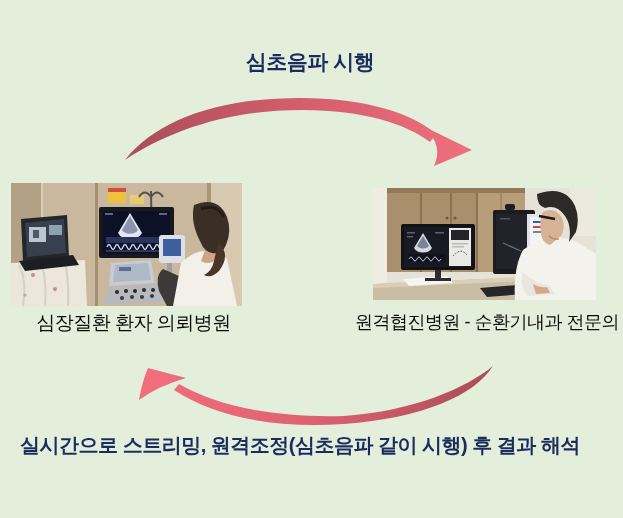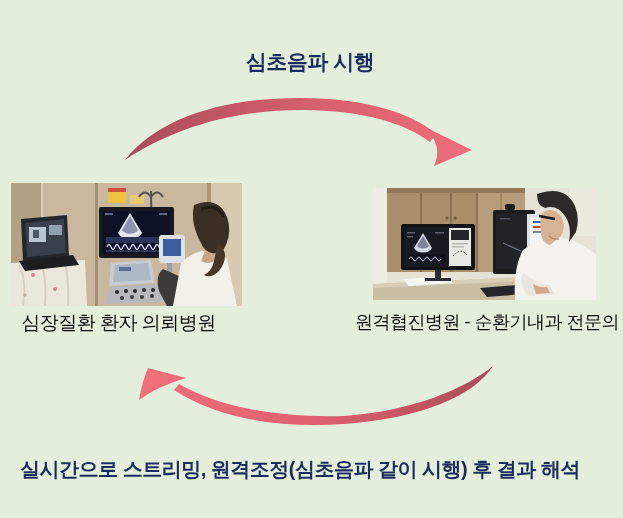--- a/index.html
+++ b/index.html
@@ -25,31 +25,31 @@
     color: #1c2b5e;
     font-weight: 700;
     text-align: center;
     letter-spacing: -0.5px;
   }
   .title {
     top: 48px; left: 0; width: 620px;
     font-size: 21px;
   }
   .footer {
-    top: 456px; left: 0; width: 600px;
+    top: 432px; left: 0; width: 600px;
     font-size: 20px;
   }
   .caption {
     color: #0c0c0c;
     font-weight: 500;
     text-align: center;
     letter-spacing: -0.5px;
   }
   .caption-left {
-    top: 310px; left: 3px; width: 231px;
+    top: 310px; left: 18px; width: 231px;
     font-size: 19px;
   }
   .caption-right {
     top: 310px; left: 342px; width: 290px;
     font-size: 18px;
   }
   .photo {
     display: block;
   }
   .photo-left  { top: 183px; left: 11px; }

